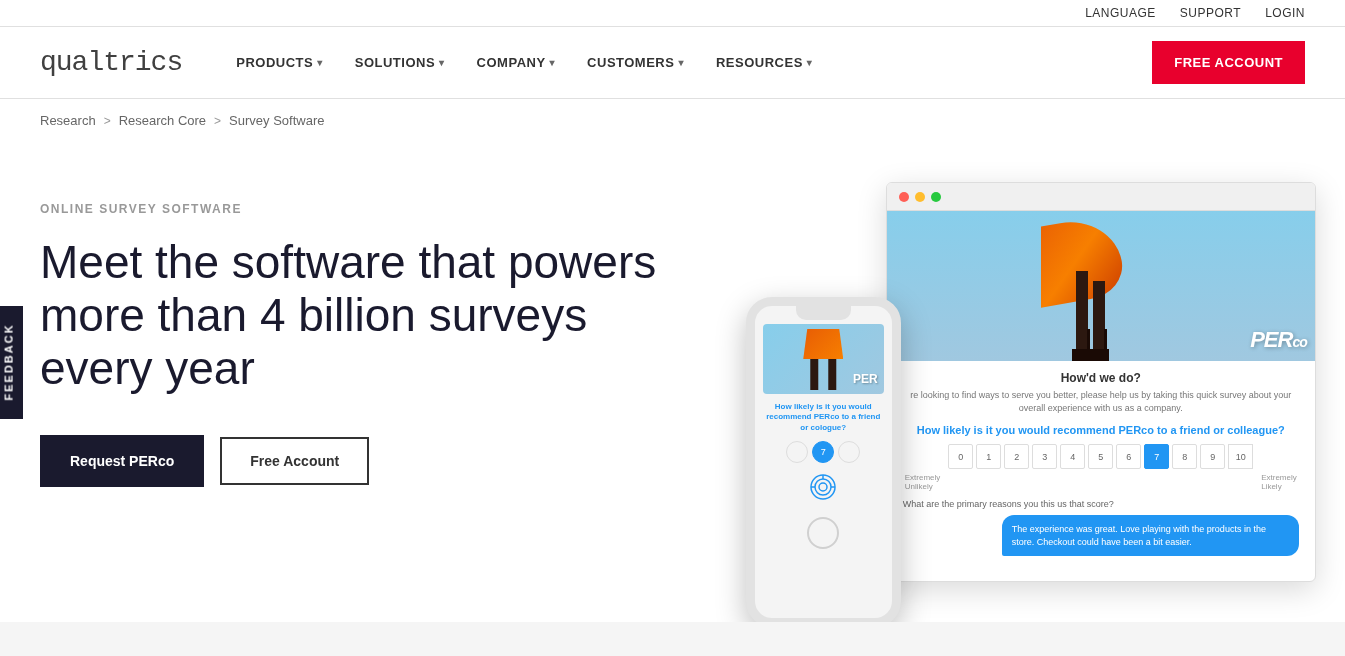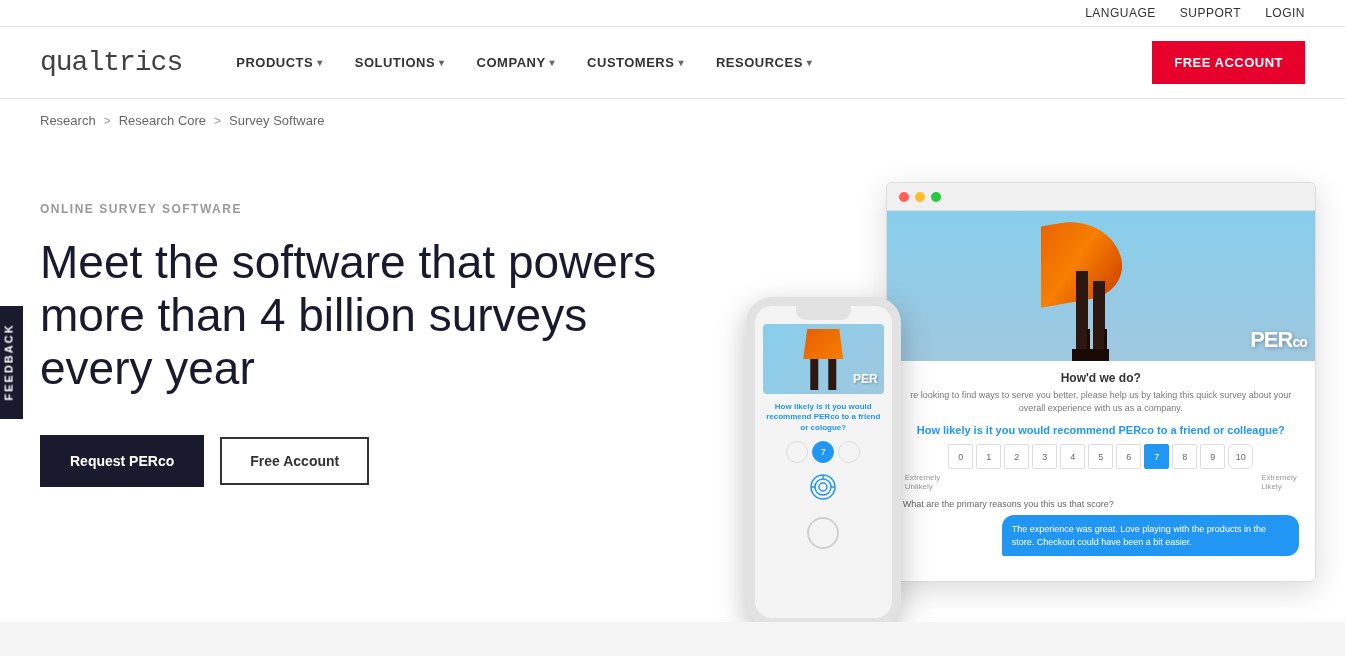--- a/index.html
+++ b/index.html
@@ -289,21 +289,21 @@
   <div class="hero-image" style="position:relative;flex:0 0 580px;">
 
     <div class="browser-mockup" style="position:absolute;top:0;right:0;width:430px;height:400px;">
       <div class="browser-bar">
         <div class="browser-dot browser-dot-red"></div>
         <div class="browser-dot browser-dot-yellow"></div>
         <div class="browser-dot browser-dot-green"></div>
       </div>
       <div class="browser-content">
 
-        <div class="fashion-bg" style="height:150px;background:linear-gradient(180deg,#87CEEB 0%,#a0c8e0 100%);position:relative;">
+        <div class="fashion-bg" style="height:150px;background:linear-gradient(180deg,#87CEEB 0%,#a0c8e0 100%);position:relative;font-style:italic;">
 
           <div style="position:absolute;bottom:0;left:50%;transform:translateX(-50%);width:120px;height:140px;overflow:hidden;">
 
             <div style="position:absolute;top:0;left:-10px;width:90px;height:80px;background:linear-gradient(135deg,#e85d04,#f77f00,#cc3d00);border-radius:0 60% 40% 0;transform:rotate(-10deg);"></div>
 
             <div style="position:absolute;bottom:0;left:35px;width:12px;height:90px;background:#2c1810;">
               <div style="position:absolute;bottom:0;left:-4px;width:20px;height:12px;background:#1a0a05;"></div>
               <div style="position:absolute;bottom:12px;right:-2px;width:3px;height:20px;background:#1a0a05;"></div>
             </div>
             <div style="position:absolute;bottom:0;left:52px;width:12px;height:80px;background:#2c1810;">
@@ -326,21 +326,21 @@
             <div style="width:25px;height:25px;border:1px solid #ddd;border-radius:2px;display:flex;align-items:center;justify-content:center;font-size:9px;color:#666;">0</div>
             <div style="width:25px;height:25px;border:1px solid #ddd;border-radius:2px;display:flex;align-items:center;justify-content:center;font-size:9px;color:#666;">1</div>
             <div style="width:25px;height:25px;border:1px solid #ddd;border-radius:2px;display:flex;align-items:center;justify-content:center;font-size:9px;color:#666;">2</div>
             <div style="width:25px;height:25px;border:1px solid #ddd;border-radius:2px;display:flex;align-items:center;justify-content:center;font-size:9px;color:#666;">3</div>
             <div style="width:25px;height:25px;border:1px solid #ddd;border-radius:2px;display:flex;align-items:center;justify-content:center;font-size:9px;color:#666;">4</div>
             <div style="width:25px;height:25px;border:1px solid #ddd;border-radius:2px;display:flex;align-items:center;justify-content:center;font-size:9px;color:#666;">5</div>
             <div style="width:25px;height:25px;border:1px solid #ddd;border-radius:2px;display:flex;align-items:center;justify-content:center;font-size:9px;color:#666;">6</div>
             <div style="width:25px;height:25px;border:1px solid #2196f3;border-radius:2px;display:flex;align-items:center;justify-content:center;font-size:9px;color:#fff;background:#2196f3;">7</div>
             <div style="width:25px;height:25px;border:1px solid #ddd;border-radius:2px;display:flex;align-items:center;justify-content:center;font-size:9px;color:#666;">8</div>
             <div style="width:25px;height:25px;border:1px solid #ddd;border-radius:2px;display:flex;align-items:center;justify-content:center;font-size:9px;color:#666;">9</div>
-            <div style="width:25px;height:25px;border:1px solid #ddd;border-radius:6px;display:flex;align-items:center;justify-content:center;font-size:9px;color:#666;">10</div>
+            <div style="width:25px;height:25px;border:1px solid #ddd;border-radius:0;display:flex;align-items:center;justify-content:center;font-size:9px;color:#666;">10</div>
           </div>
           <div style="display:flex;justify-content:space-between;font-size:8px;color:#999;margin-bottom:8px;padding:0 2px;">
             <span>Extremely<br>Unlikely</span>
             <span>Extremely<br>Likely</span>
           </div>
           <div style="font-size:9px;color:#666;margin-bottom:6px;">What are the primary reasons you this us that score?</div>
           <div style="background:#2196f3;color:#fff;border-radius:12px 12px 12px 2px;padding:8px 10px;font-size:9px;line-height:1.4;margin-left:auto;max-width:75%;">The experience was great. Love playing with the products in the store. Checkout could have been a bit easier.</div>
         </div>
       </div>
     </div>

